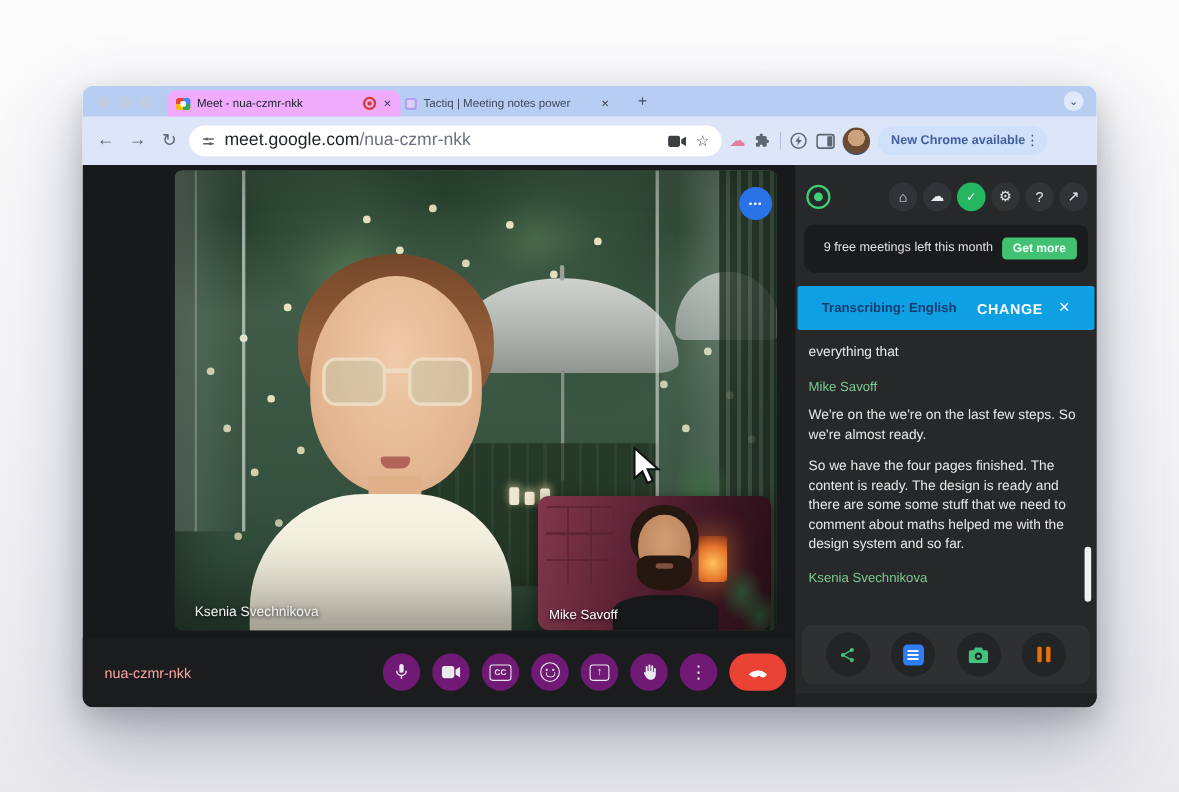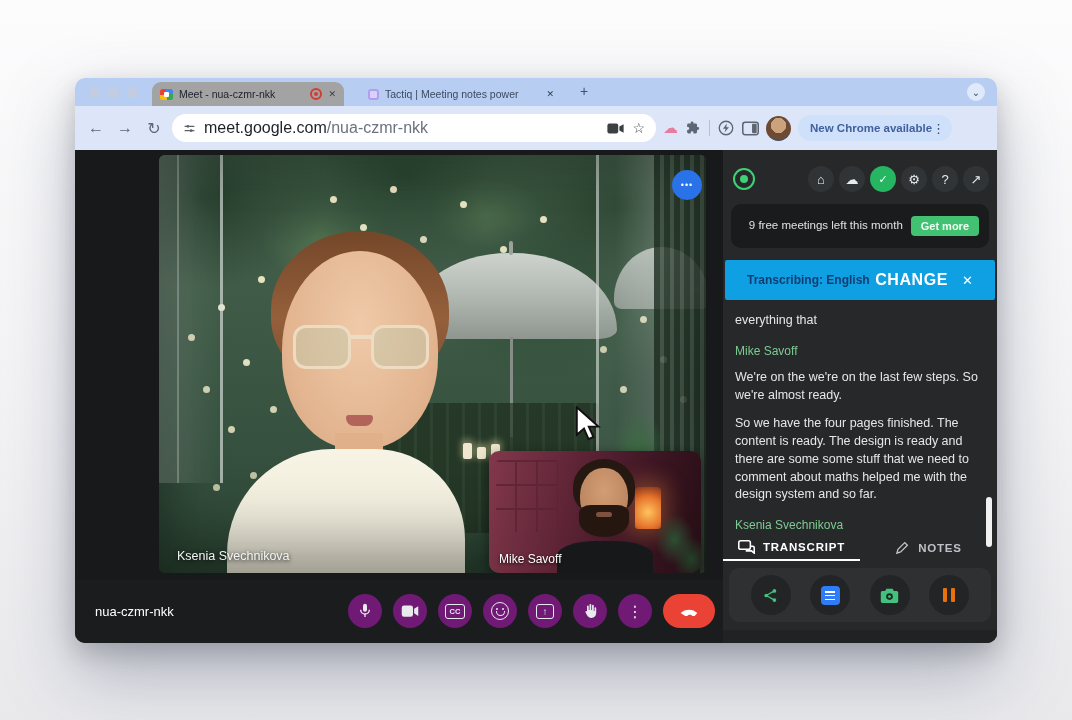--- a/index.html
+++ b/index.html
@@ -13,22 +13,22 @@
 
   
   .window { position:absolute; left:75px; top:78px; width:922px; height:565px;
     border-radius:10px; overflow:hidden;
     box-shadow:0 30px 70px rgba(60,70,100,.35), 0 10px 25px rgba(0,0,0,.18); }
 
   
   .tabstrip { height:28px; background:#b7cdf2; position:relative; }
   .tl { position:absolute; left:14px; top:9px; display:flex; gap:8px; }
   .tl span { width:11px; height:11px; border-radius:50%; background:#c3cde1; display:block; }
-  .tab-active { position:absolute; left:77px; top:4px; width:192px; height:24px;
-    background:#a3a3a3; border-radius:9px 9px 0 0; display:flex; align-items:center;
+  .tab-active { position:absolute; left:77px; top:4px; width:212px; height:24px;
+    background:#f0abfc; border-radius:9px 9px 0 0; display:flex; align-items:center;
     padding:8px 8px; gap:6px; }
   .tab-title { font-size:10.5px; color:#202430; flex:1; white-space:nowrap; overflow:hidden; text-overflow:ellipsis; }
   .meet-favicon { width:13px; height:11px; border-radius:2.5px; flex:none;
     background:conic-gradient(#4285f4 0 25%, #34a853 0 50%, #fbbc04 0 75%, #ea4335 0); position:relative; }
   .meet-favicon::after { content:""; position:absolute; left:4px; top:3px; width:5px; height:5px; background:#fff; border-radius:1px; }
   .rec { width:12px; height:12px; border:2.5px solid #d43b35; border-radius:50%; position:relative; flex:none; }
   .rec::after { content:""; position:absolute; left:1.5px; top:1.5px; width:4px; height:4px; border-radius:50%; background:#d43b35; }
   .tab-x { font-size:9px; color:#39404d; flex:none; }
   .tab-inactive { position:absolute; left:287px; top:5px; width:198px; height:22px;
     display:flex; align-items:center; gap:6px; padding:0 6px; }
@@ -157,21 +157,21 @@
   .sv-shirt { position:absolute; left:68px; top:90px; width:96px; height:34px; border-radius:42% 42% 0 0; background:#17181a; }
   .sv-label { position:absolute; left:10px; bottom:7px; color:#fff; font-size:12px; text-shadow:0 1px 3px rgba(0,0,0,.9); }
 
   .bubble { position:absolute; left:597px; top:20px; width:30px; height:30px; border-radius:50%;
     background:#2a72e8; display:flex; align-items:center; justify-content:center; z-index:6;
     color:#fff; font-size:9px; letter-spacing:1px; }
   .cursor { position:absolute; left:500px; top:256px; z-index:9; }
 
   
   .meetbar { position:absolute; left:0; right:0; top:430px; bottom:0; background:#1b1c1e; }
-  .meet-code { position:absolute; left:20px; top:24px; color:#ffffff; font-size:13px; }
+  .meet-code { position:absolute; left:20px; top:24px; color:#fca5a5; font-size:13px; }
   .controls { position:absolute; right:8px; top:14px; display:flex; align-items:center; gap:11px; }
   .ctl { width:34px; height:34px; border-radius:50%; background:#701a75; color:#e8eaed; flex:none; }
   .ctl svg { display:block; }
   .cc-box { width:20px; height:15px; border:1.5px solid #e8eaed; border-radius:3px;
     font-size:7.5px; font-weight:bold; color:#e8eaed; display:flex; align-items:center; justify-content:center; }
   .smile { width:18px; height:18px; border:1.6px solid #e8eaed; border-radius:50%; position:relative; }
   .smile::before { content:""; position:absolute; left:3.5px; top:4.5px; width:2.2px; height:2.2px; border-radius:50%;
     background:#e8eaed; box-shadow:6px 0 0 #e8eaed; }
   .smile::after { content:""; position:absolute; left:4px; top:8px; width:7px; height:4px;
     border:1.6px solid #e8eaed; border-top:none; border-radius:0 0 8px 8px; }
@@ -190,21 +190,21 @@
 
   .quota { position:absolute; left:8px; right:8px; top:54px; height:44px; background:#191b1c;
     border-radius:10px; display:flex; align-items:center; padding:0 10px; }
   .quota-text { flex:1; text-align:center; font-size:11.5px; color:#dfe1e5; line-height:1.35; padding:0 4px; }
   .getmore { background:#43c173; color:#ecfff4; font-size:11px; font-weight:bold;
     padding:4px 10px; border-radius:4px; flex:none; }
 
   .transbanner { position:absolute; left:2px; right:2px; top:110px; height:40px; background:#0fa0e3;
     display:flex; align-items:center; padding:0 22px; border-radius:2px; z-index:3; }
   .tb-label { flex:1; font-size:12px; font-weight:bold; color:#123d73; }
-  .tb-change { font-size:16px; font-weight:bold; color:#fff; letter-spacing:.6px; margin-right:14px; }
+  .tb-change { font-size:13px; font-weight:bold; color:#fff; letter-spacing:.6px; margin-right:14px; }
   .tb-x { color:#fff; font-size:13px; font-weight:bold; }
 
   .transcript { position:absolute; left:12px; right:16px; top:150px; height:233px; overflow:hidden;
     font-size:12.5px; color:#e5e7ea; line-height:1.42; }
   .t-text { margin-bottom:11px; }
   .t-text:first-child { margin-top:12px; }
   .t-speaker { color:#7ecb92; font-size:12px; margin:13px 0 9px; }
   .scrollthumb { position:absolute; right:5px; top:347px; width:6px; height:50px;
     background:#f1f1f1; border-radius:3px; z-index:8; }
 
@@ -403,35 +403,20 @@
       <div class="transcript">
         <div class="t-text">everything that</div>
         <div class="t-speaker">Mike Savoff</div>
         <div class="t-text">We're on the we're on the last few steps. So we're almost ready.</div>
         <div class="t-text">So we have the four pages finished. The content is ready. The design is ready and there are some some stuff that we need to comment about maths helped me with the design system and so far.</div>
         <div class="t-speaker">Ksenia Svechnikova</div>
 
       </div>
       <div class="scrollthumb"></div>
 
-      <div class="ttabs">
-        <div class="ttab active">
-          <svg width="17" height="14" viewBox="0 0 22 18">
-            <rect x="1" y="1" width="15" height="11" rx="2.5" fill="none" stroke="#fff" stroke-width="2"></rect>
-            <path d="M16 8h3a2 2 0 0 1 2 2v7l-3.5-3H10" fill="none" stroke="#fff" stroke-width="2"></path>
-          </svg>
-          <span>TRANSCRIPT</span>
-        </div>
-        <div class="ttab">
-          <svg width="15" height="15" viewBox="0 0 20 20">
-            <path d="M2.5 17.5l1.5-5 9-9 3.5 3.5-9 9z" fill="none" stroke="#bdc1c6" stroke-width="1.8"></path>
-          </svg>
-          <span>NOTES</span>
-        </div>
-      </div>
 
       <div class="actions">
         <div class="abtn flexc">
           <svg width="17" height="17" viewBox="0 0 24 24">
             <circle cx="6" cy="12" r="2.6" fill="#43c27e"></circle>
               <circle cx="17.5" cy="5.5" r="2.6" fill="#43c27e"></circle>
               <circle cx="17.5" cy="18.5" r="2.6" fill="#43c27e"></circle>
             <line x1="6" y1="12" x2="17.5" y2="5.5" stroke="#43c27e" stroke-width="1.8"></line>
             <line x1="6" y1="12" x2="17.5" y2="18.5" stroke="#43c27e" stroke-width="1.8"></line>
           </svg>

